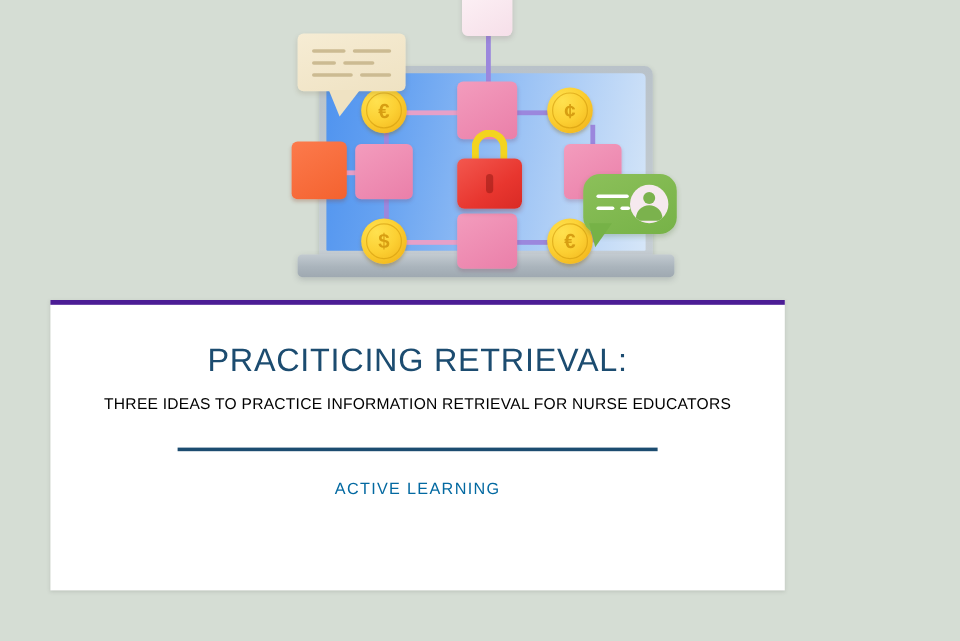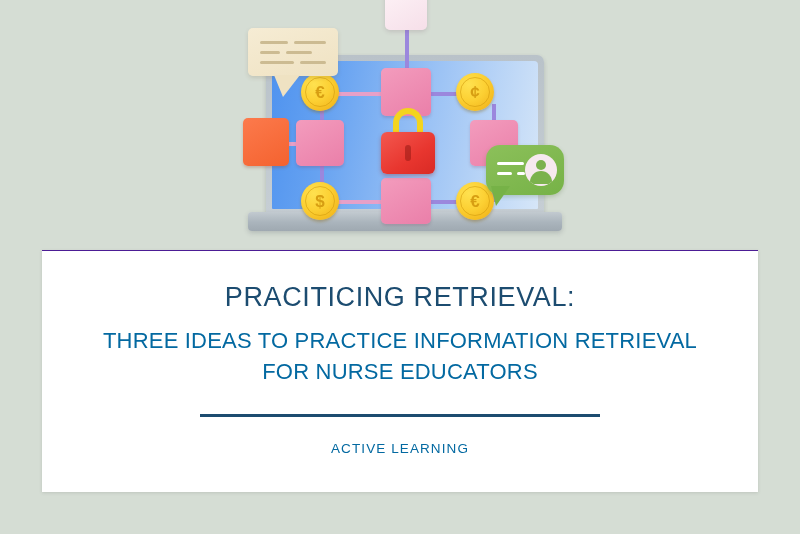--- a/index.html
+++ b/index.html
@@ -239,24 +239,24 @@
     height: 13px;
     border-radius: 11px 11px 0 0;
     background: #7bb24d;
   }
 
   
   .card {
     position: absolute;
     left: 42px;
     top: 250px;
-    width: 716px;
+    width: 612px;
     height: 242px;
     background: #ffffff;
-    border-top: 1px solid #4c1d95;
+    border-top: 4px solid #4c1d95;
     box-sizing: border-box;
     box-shadow: 0 1px 3px rgba(90,95,90,0.18);
   }
   .card-inner {
     position: absolute;
     left: 0;
     right: 0;
     top: 32px;
     text-align: center;
     padding: 0 26px;
@@ -265,24 +265,24 @@
     font-family: "Liberation Sans", sans-serif;
     font-size: 27px;
     font-weight: normal;
     letter-spacing: 0.6px;
     color: #1c4c70;
     margin: 0 0 12px 0;
     line-height: 1.1;
   }
   .title-sub {
     font-family: "Liberation Sans", sans-serif;
-    font-size: 22px;
+    font-size: 13px;
     font-weight: normal;
     letter-spacing: 0.2px;
-    color: #0369a1;
+    color: #000000;
     margin: 0;
     line-height: 1.42;
     max-width: 640px;
     margin-left: auto;
     margin-right: auto;
   }
   .divider {
     width: 400px;
     height: 3px;
     background: #1c4c70;

